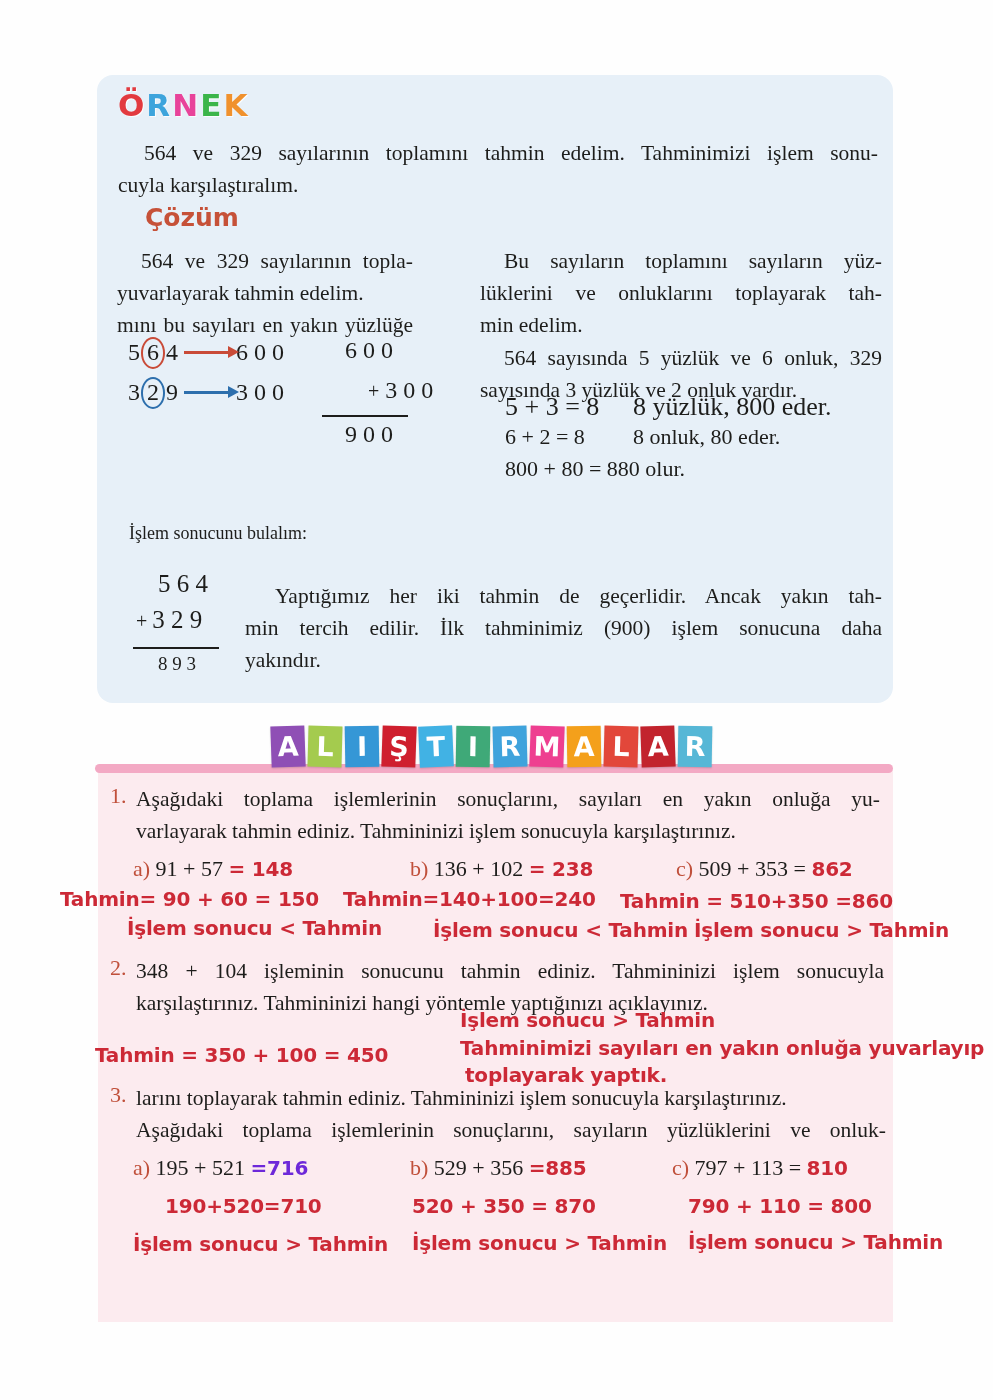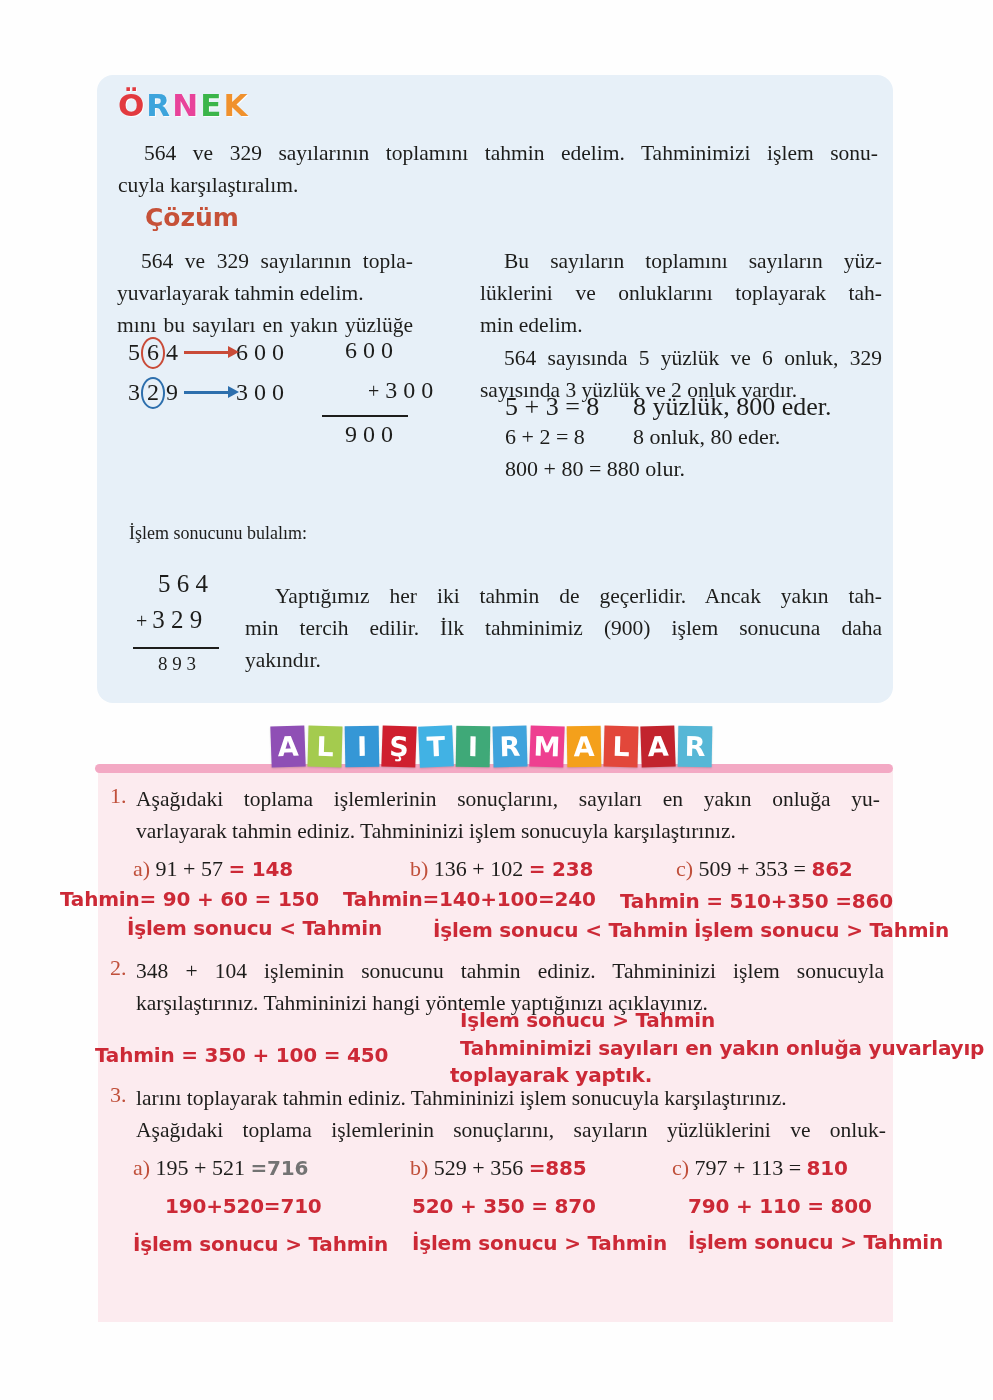--- a/index.html
+++ b/index.html
@@ -157,32 +157,32 @@
   <div class="abs hand" style="left: 596px; top: 148px; color: rgb(204, 41, 54);">İşlem sonucu &gt; Tahmin</div>
 
   <div class="abs qnum label-red" style="left:12px;top:185px;">2.</div>
   <div class="abs" style="left:38px;top:185px;width:748px;">
     <div class="line jline">348 + 104 işleminin sonucunu tahmin ediniz. Tahmininizi işlem sonucuyla</div>
     <div class="line">karşılaştırınız. Tahmininizi hangi yöntemle yaptığınızı açıklayınız.</div>
   </div>
   <div class="abs hand" style="left: -3px; top: 273px; color: rgb(204, 41, 54);">Tahmin = 350 + 100 = 450</div>
   <div class="abs hand" style="left: 362px; top: 238px; color: rgb(204, 41, 54);">İşlem sonucu &gt; Tahmin</div>
   <div class="abs hand" style="left: 362px; top: 266px; color: rgb(204, 41, 54);">Tahminimizi sayıları en yakın onluğa yuvarlayıp</div>
-  <div class="abs hand" style="left: 352px; top: 293px; color: rgb(204, 41, 54);">toplayarak yaptık.</div>
+  <div class="abs hand" style="left: 367px; top: 293px; color: rgb(204, 41, 54);">toplayarak yaptık.</div>
 
   <div class="abs qnum label-red" style="left:12px;top:312px;">3.</div>
   <div class="abs" style="left:38px;top:312px;width:750px;">
     <div class="line">larını toplayarak tahmin ediniz. Tahmininizi işlem sonucuyla karşılaştırınız.</div>
     <div class="line jline">Aşağıdaki toplama işlemlerinin sonuçlarını, sayıların yüzlüklerini ve onluk-</div>
   </div>
 
   <div class="abs printed-eq" style="left:35px;top:385px;">
     <span class="label-red">a)</span>
     <span>195 + 521</span>
-    <span class="hand hand-red" style="color: #737373;">=716</span>
+    <span class="hand hand-red" style="color: #6d28d9;">=716</span>
   </div>
   <div class="abs printed-eq" style="left:312px;top:385px;">
     <span class="label-red">b)</span>
     <span>529 + 356</span>
     <span class="hand hand-red" style="color: rgb(204, 41, 54);">=885</span>
   </div>
   <div class="abs printed-eq" style="left:574px;top:385px;">
     <span class="label-red">c)</span>
     <span>797 + 113 =</span>
     <span class="hand hand-red" style="color: rgb(204, 41, 54);">810</span>

